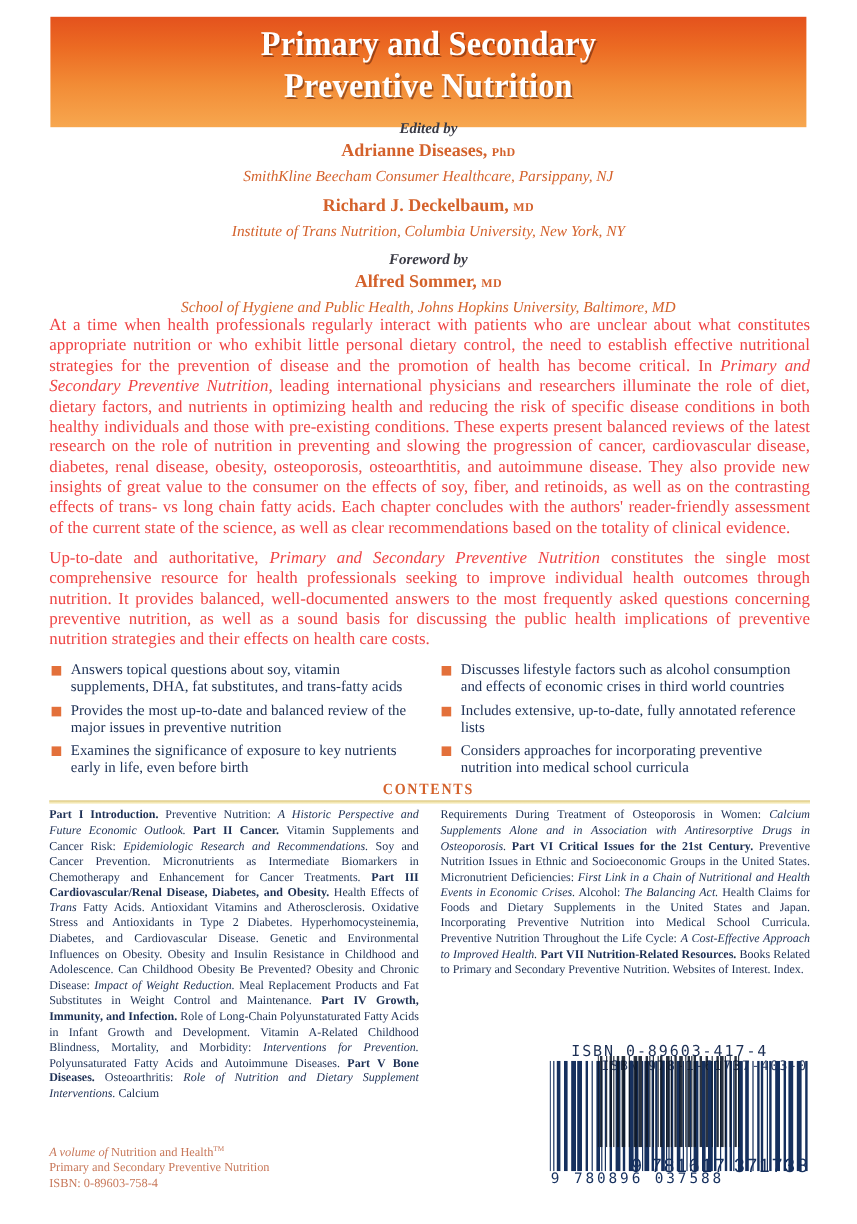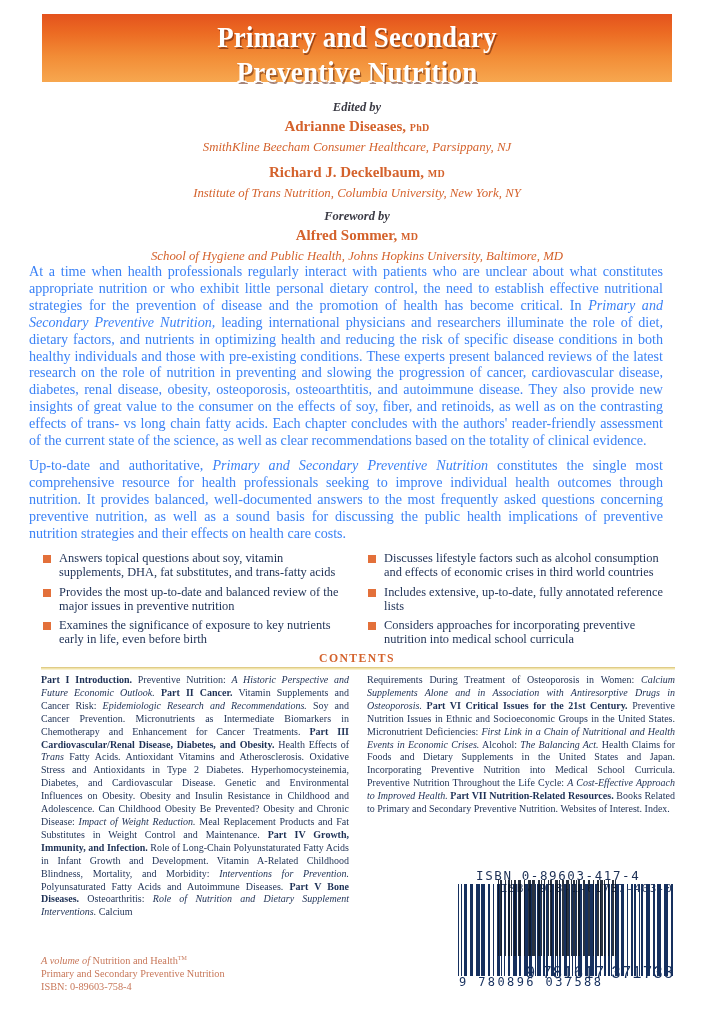--- a/index.html
+++ b/index.html
@@ -14,21 +14,21 @@
     font-family: "Liberation Serif", "DejaVu Serif", serif;
     overflow: hidden;
   }
 
   
   .banner {
     position: absolute;
     left: 42px;
     top: 14px;
     width: 630px;
-    height: 68px;
+    height: 92px;
     background: linear-gradient(to bottom, #e4521d 0%, #ec6b23 28%, #f28c36 62%, #f7a74f 100%);
   }
   .banner-title {
     position: absolute;
     left: 0;
     right: 0;
     top: 6px;
     text-align: center;
     color: #ffffff;
     font-family: "Liberation Serif", "DejaVu Serif", serif;
@@ -71,24 +71,24 @@
     font-style: italic;
     font-size: 12.8px;
     line-height: 18px;
     color: #d4622c;
     padding-bottom: 6px;
   }
 
   
   .blurb {
     position: absolute;
-    left: 29px;
+    left: 41px;
     top: 263px;
     width: 634px;
-    color: #3b82f6;
+    color: #ef4444;
     font-size: 14.1px;
     line-height: 16.9px;
     text-align: justify;
   }
   .blurb p { margin: 0 0 8px 0; }
   .blurb p:last-child { margin-bottom: 0; }
   .blurb i { font-style: italic; }
 
   
   .features {

